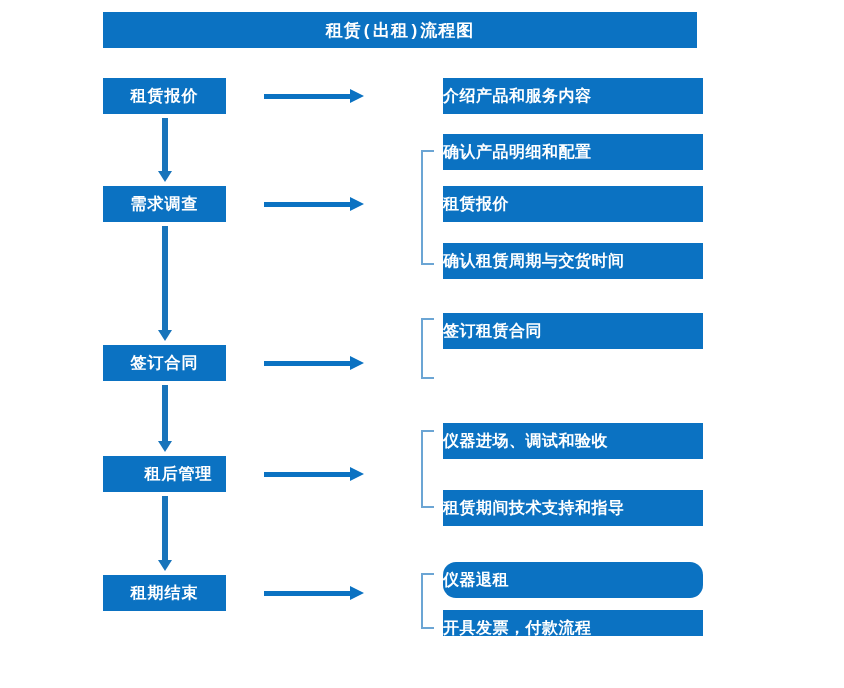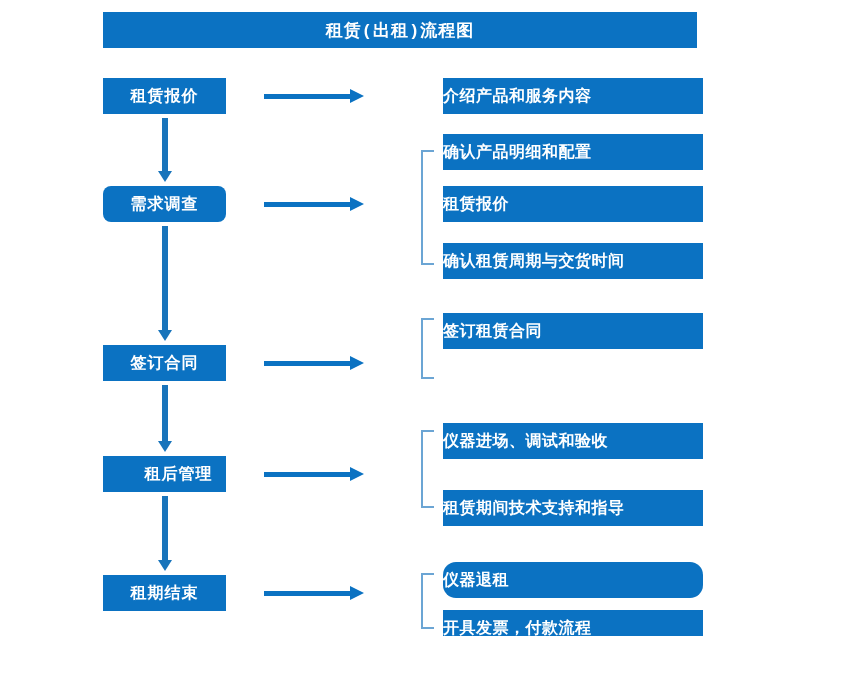--- a/index.html
+++ b/index.html
@@ -122,21 +122,21 @@
 </head>
 <body>
 
 <div id="canvas">
 
   <div class="title-bar">租赁(出租)流程图</div>
 
   <div class="box stage" style="top:78px;">
     <span>租赁报价</span>
   </div>
-  <div class="box stage" style="top:186px;border-radius:8px;">
+  <div class="box stage" style="top:186px;">
     <span>需求调查</span>
   </div>
   <div class="box stage" style="top:345px;">
     <span>签订合同</span>
   </div>
   <div class="box stage" style="top:456px;padding-left:28px;">
     <span>租后管理</span>
   </div>
   <div class="box stage" style="top:575px;">
     <span>租期结束</span>

